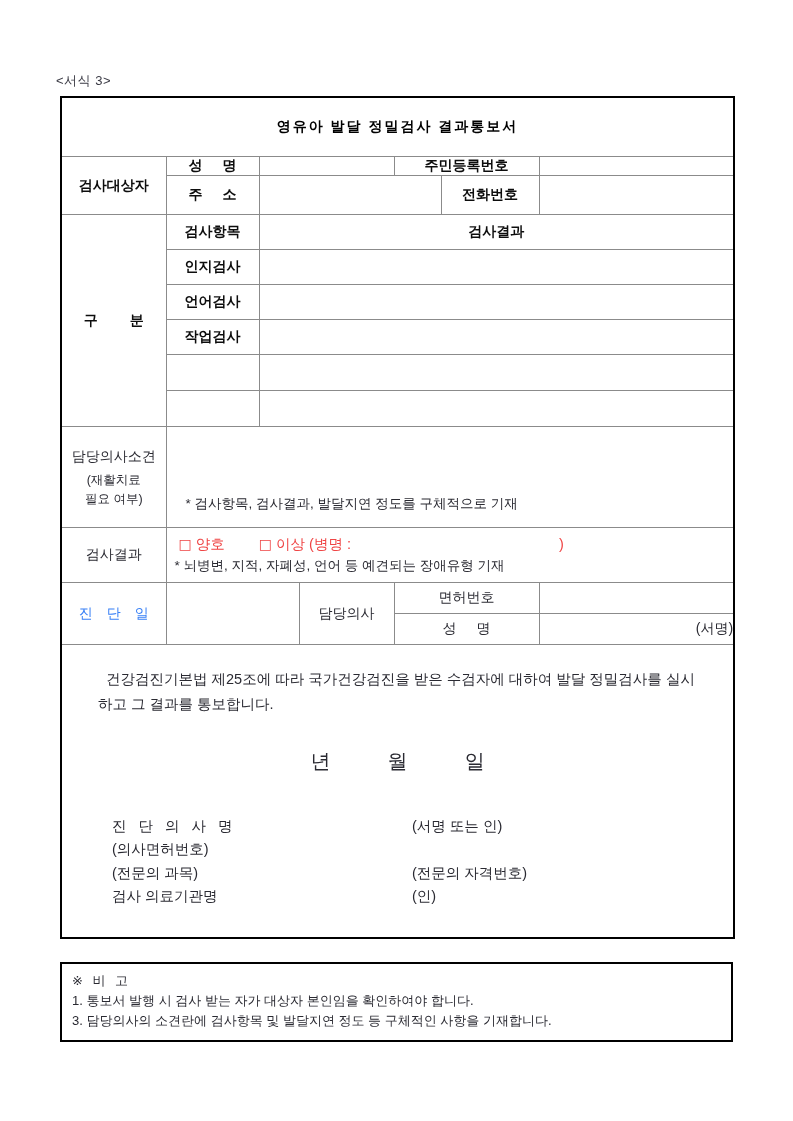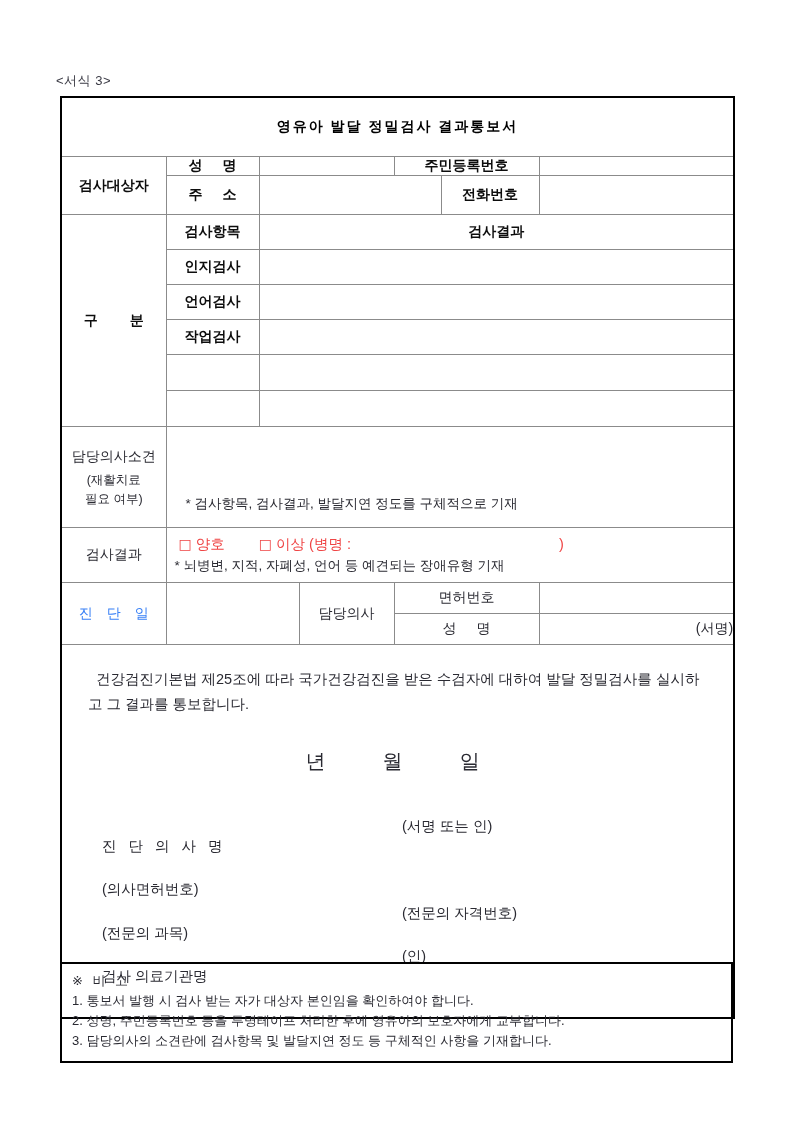--- a/index.html
+++ b/index.html
@@ -152,21 +152,21 @@
   .sig-right {
     text-align: right;
     font-size: 13.5px;
     color: #2a2a32;
     padding-right: 8px;
   }
 
   
   .statement-cell { padding: 0; }
   .statement {
-    padding: 22px 26px 10px 26px;
+    padding: 22px 26px 10px 36px;
     font-size: 14.5px;
     line-height: 1.75;
     color: #2a2a32;
   }
   .statement p { margin: 0; text-indent: 8px; }
   .date-line {
     text-align: center;
     font-size: 20px;
     color: #2a2a32;
     margin: 26px 0 0 0;
@@ -176,21 +176,21 @@
   .date-gap { width: 46px; }
 
   .sigblock {
     margin: 36px 0 0 0;
     padding: 0 0 18px 14px;
     font-size: 14.5px;
     color: #2a2a32;
     line-height: 1.62;
   }
   .sigrow { display: flex; }
-  .sigrow .left { width: 300px; margin-top: 20px; }
+  .sigrow .left { width: 300px; }
   .sigrow .right { flex: 1; }
   .lsp { letter-spacing: 4px; }
 
   
   .notes {
     position: absolute;
     left: 60px;
     top: 962px;
     width: 673px;
     border: 2px solid #000000;
@@ -339,17 +339,16 @@
           </div>
         </div>
       </td>
     </tr>
   </tbody>
     </table>
 
   <div class="notes">
     <div class="notes-title">※ 비   고</div>
     <div class="notes-item">1. 통보서 발행 시 검사 받는 자가 대상자 본인임을 확인하여야 합니다.</div>
-    <div class="notes-item">2. 성명, 주민등록번호 등을 투명테이프 처리한 후에 영유아의 보호자에게 교부합니다.</div>
     <div class="notes-item">3. 담당의사의 소견란에 검사항목 및 발달지연 정도 등 구체적인 사항을 기재합니다.</div>
   </div>
 
 </div>
 
 </body></html>

